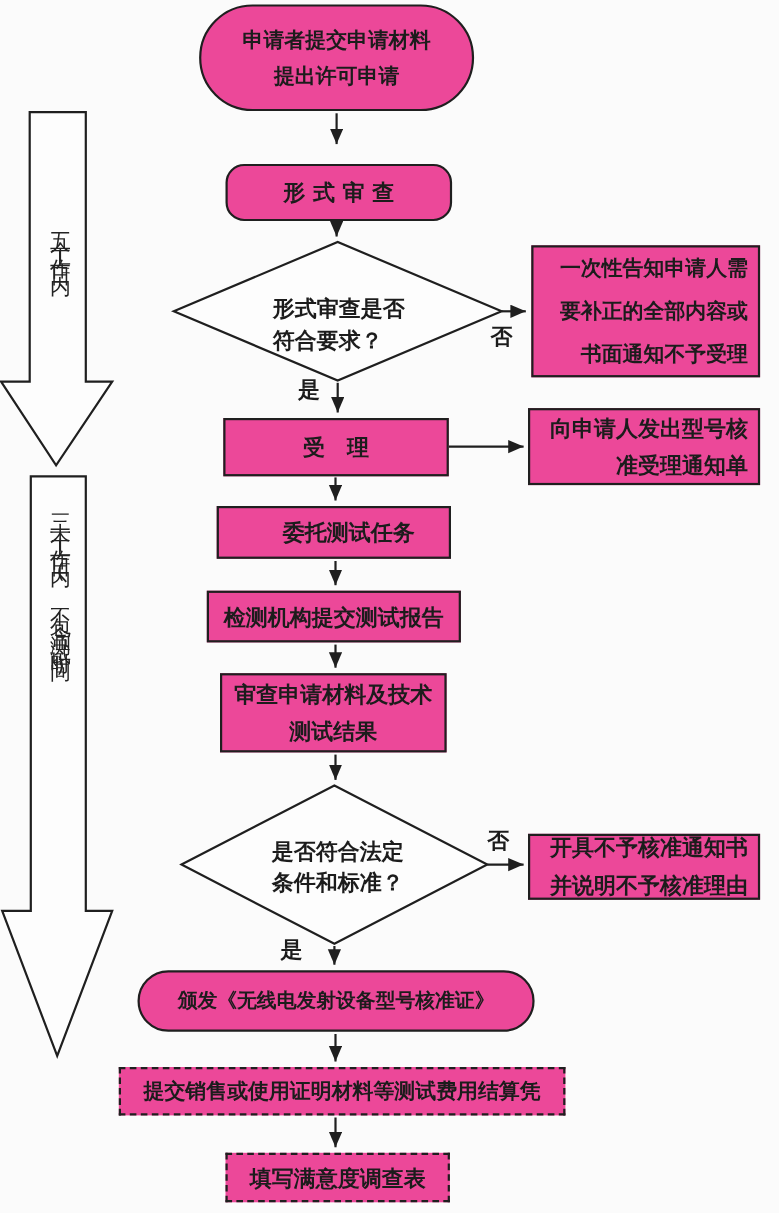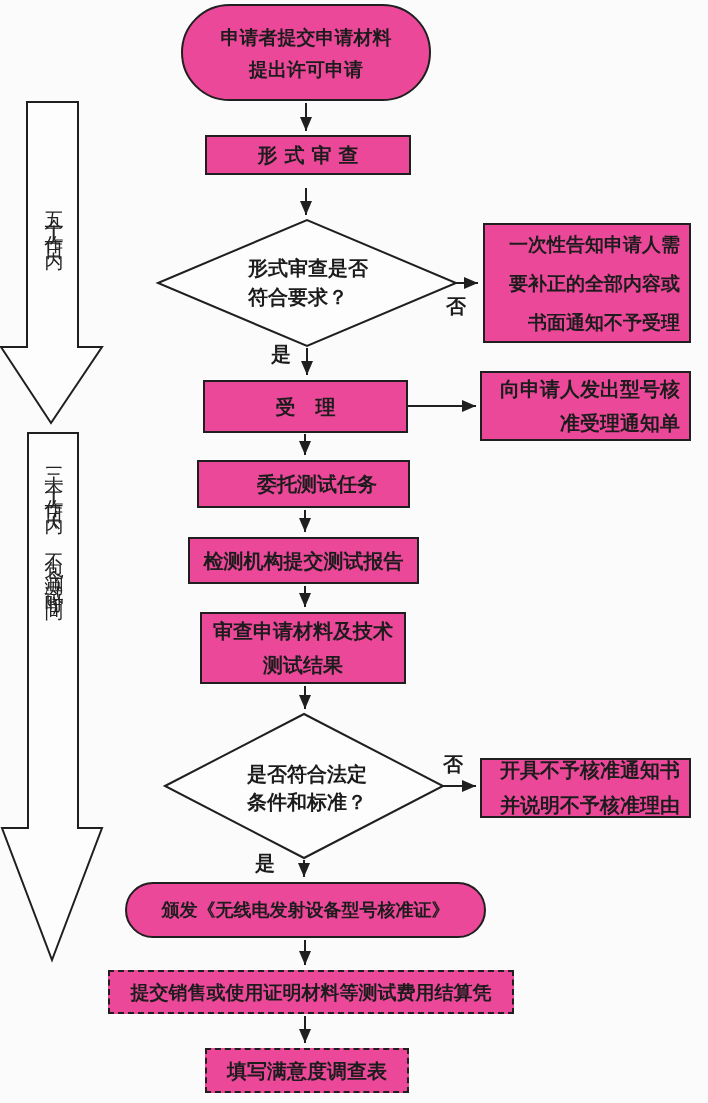--- a/index.html
+++ b/index.html
@@ -63,25 +63,25 @@
   </svg>
 
   <div class="vtext" style="left:42px; top:196px;">五个工作日内</div>
   <div class="vtext" style="left:42px; top:452px;">三十个工作日内(不包含测试时间)</div>
 
   <div class="node terminator" style="left:181px; top:4px; width:250px; height:97px; font-size:19px;">
     <div>申请者提交申请材料</div>
     <div>提出许可申请</div>
   </div>
 
-  <div class="node" style="left:205px; top:135px; width:206px; height:40px;">
+  <div class="node" style="left:205px; top:149px; width:206px; height:52px;border-radius:17px;">
     <div>形 式 审 查</div>
   </div>
 
-  <div class="dtext" style="left:248px; top:254px; line-height:29px;">
+  <div class="dtext" style="left:248px; top:266px; line-height:29px;">
     <div>形式审查是否</div>
     <div>符合要求？</div>
   </div>
 
   <div class="node side" style="left:483px; top:223px; width:208px; height:120px; font-size:19px; line-height:39px;">
     <div>一次性告知申请人需</div>
     <div>要补正的全部内容或</div>
     <div>书面通知不予受理</div>
   </div>
 

